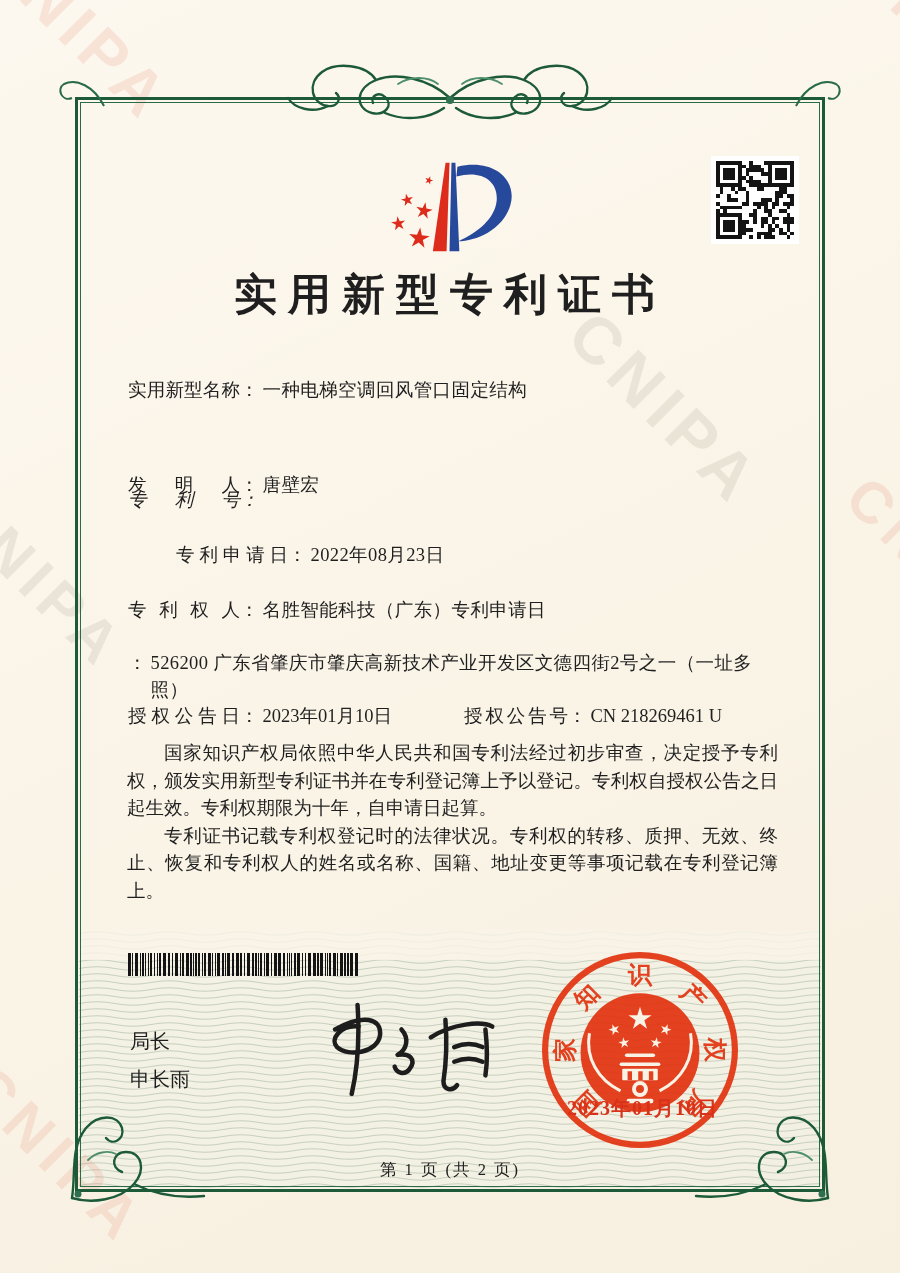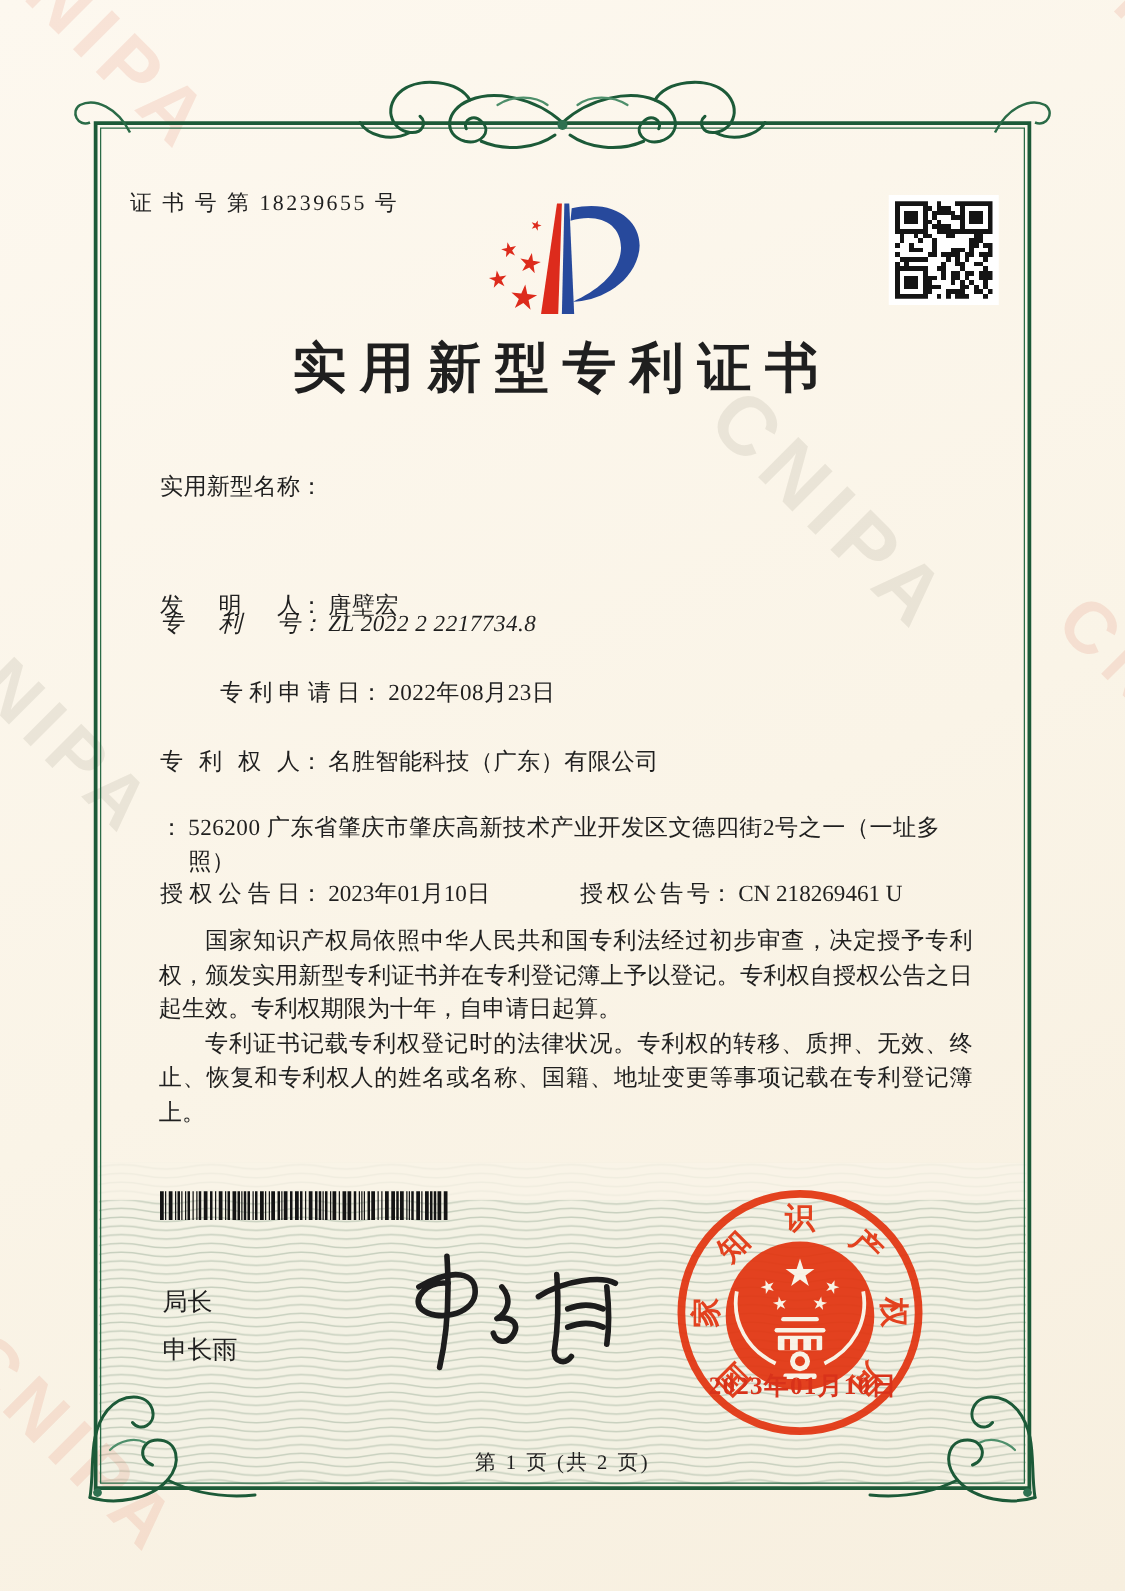--- a/index.html
+++ b/index.html
@@ -126,21 +126,20 @@
   <svg class="abs orn" style="left:692px;top:1090px;" width="150" height="125" viewBox="0 0 150 125" xmlns="http://www.w3.org/2000/svg">
     <g transform="translate(150,0) scale(-1,1)" fill="none" stroke="#1c5a38" stroke-width="2.4" stroke-linecap="round">
       <path d="M14,108 C34,114 62,110 76,94 C88,80 84,62 68,62 C54,62 52,78 64,82"></path>
       <path d="M14,108 C18,82 12,58 28,38 C40,24 60,24 64,38 C67,50 54,56 48,48"></path>
       <path d="M76,94 C100,106 126,108 146,106"></path>
       <path d="M30,70 C38,62 50,60 58,64" stroke="#4e8f6b" stroke-width="1.8"></path>
       <circle cx="20" cy="104" r="3.5" fill="#2e7050" stroke="none"></circle>
     </g>
   </svg>
 
-  <div id="certno">证 书 号 第 18239655 号</div>
 
   <div id="qr">
     <svg viewBox="0 0 21 21" fill="#141414" shape-rendering="crispEdges" xmlns="http://www.w3.org/2000/svg">
         <rect x="0" y="0" width="1" height="1"></rect>
         <rect x="1" y="0" width="1" height="1"></rect>
         <rect x="2" y="0" width="1" height="1"></rect>
         <rect x="3" y="0" width="1" height="1"></rect>
         <rect x="4" y="0" width="1" height="1"></rect>
         <rect x="5" y="0" width="1" height="1"></rect>
         <rect x="6" y="0" width="1" height="1"></rect>
@@ -384,40 +383,40 @@
     <polygon points="85,13 89,13 86,103 72,103" fill="#dd2b1c"></polygon>
     <polygon points="91,13 95,13 99,103 89,103" fill="#27499c"></polygon>
     <path d="M97,17 C137,8 158,33 151,56 C144,81 116,93 98,93 C118,84 135,70 137,52 C139,31 121,20 96,27 Z" fill="#27499c"></path>
   </svg>
 
   <div id="title">实用新型专利证书</div>
 
   <div class="frow" style="top:377px;">
     <span class="flabel">实用新型名称</span>
     <span class="fcolon">：</span>
+    <span class="fval">一种电梯空调回风管口固定结构</span>
   </div>
   <div class="frow" style="top:432px;margin-top:40px;">
     <span class="flabel">发明人</span>
     <span class="fcolon">：</span>
     <span class="fval">唐壁宏</span>
   </div>
   <div class="frow" style="top:487px;font-style:italic;">
     <span class="flabel">专利号</span>
     <span class="fcolon">：</span>
-    <span class="fval">ZL 2022 2 2217734.8</span>
   </div>
   <div class="frow" style="top:542px;margin-left:48px;">
     <span class="flabel">专利申请日</span>
     <span class="fcolon">：</span>
     <span class="fval">2022年08月23日</span>
   </div>
   <div class="frow" style="top:597px;">
     <span class="flabel">专利权人</span>
     <span class="fcolon">：</span>
-    <span class="fval">名胜智能科技（广东）有限公司</span>
+    <span class="fval">名胜智能科技（广东）专利申请日</span>
   </div>
   <div class="frow" style="top:650px;">
     <span class="fcolon">：</span>
     <span class="fval">526200 广东省肇庆市肇庆高新技术产业开发区文德四街2号之一（一址多照）</span>
   </div>
 
   <div class="frow" style="top:703px;width:660px;">
     <span class="gpair" style="width:336px;">
       <span class="flabel" style="flex:0 0 112px;">授权公告日</span>
       <span class="fcolon">：</span>

